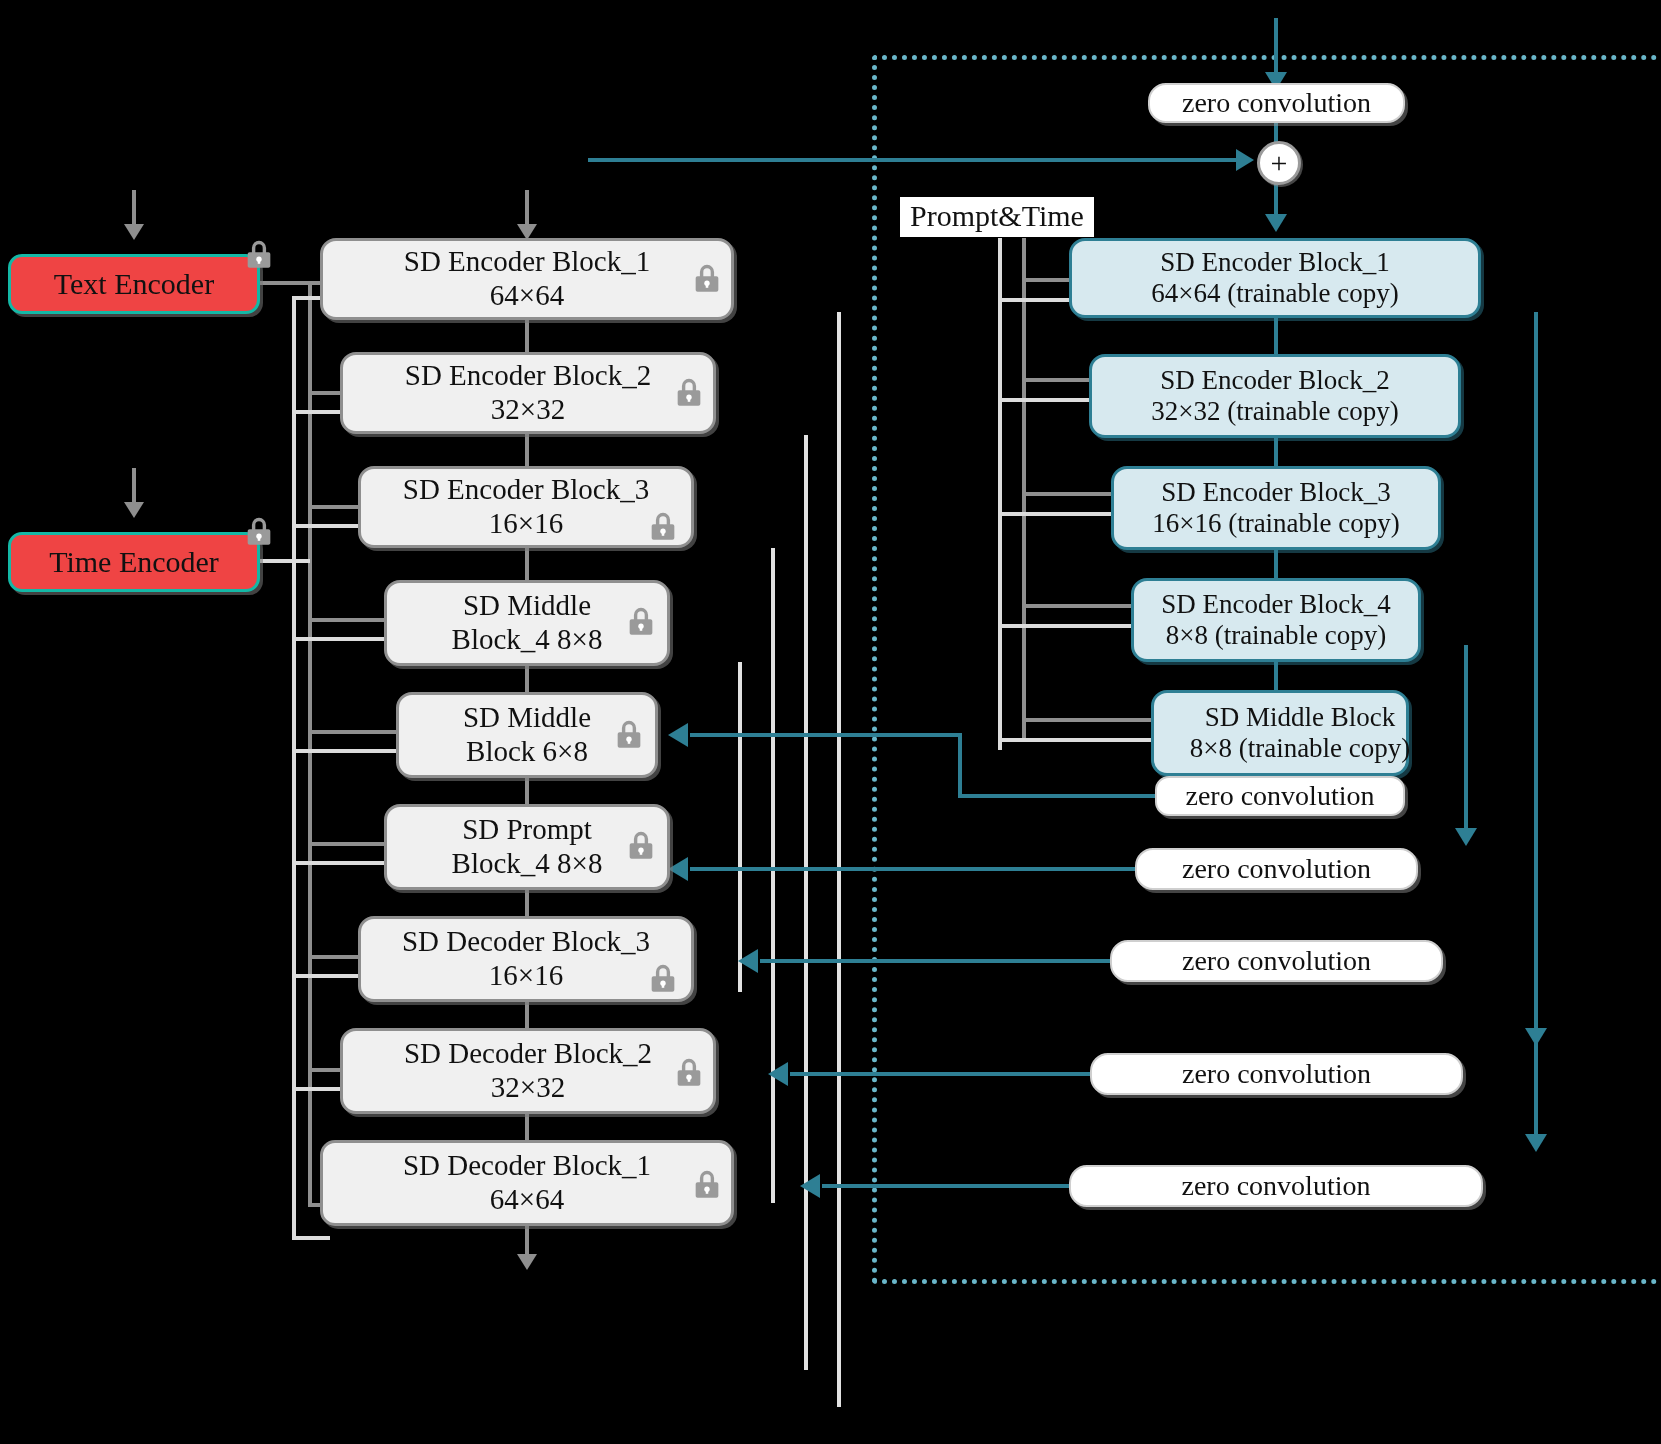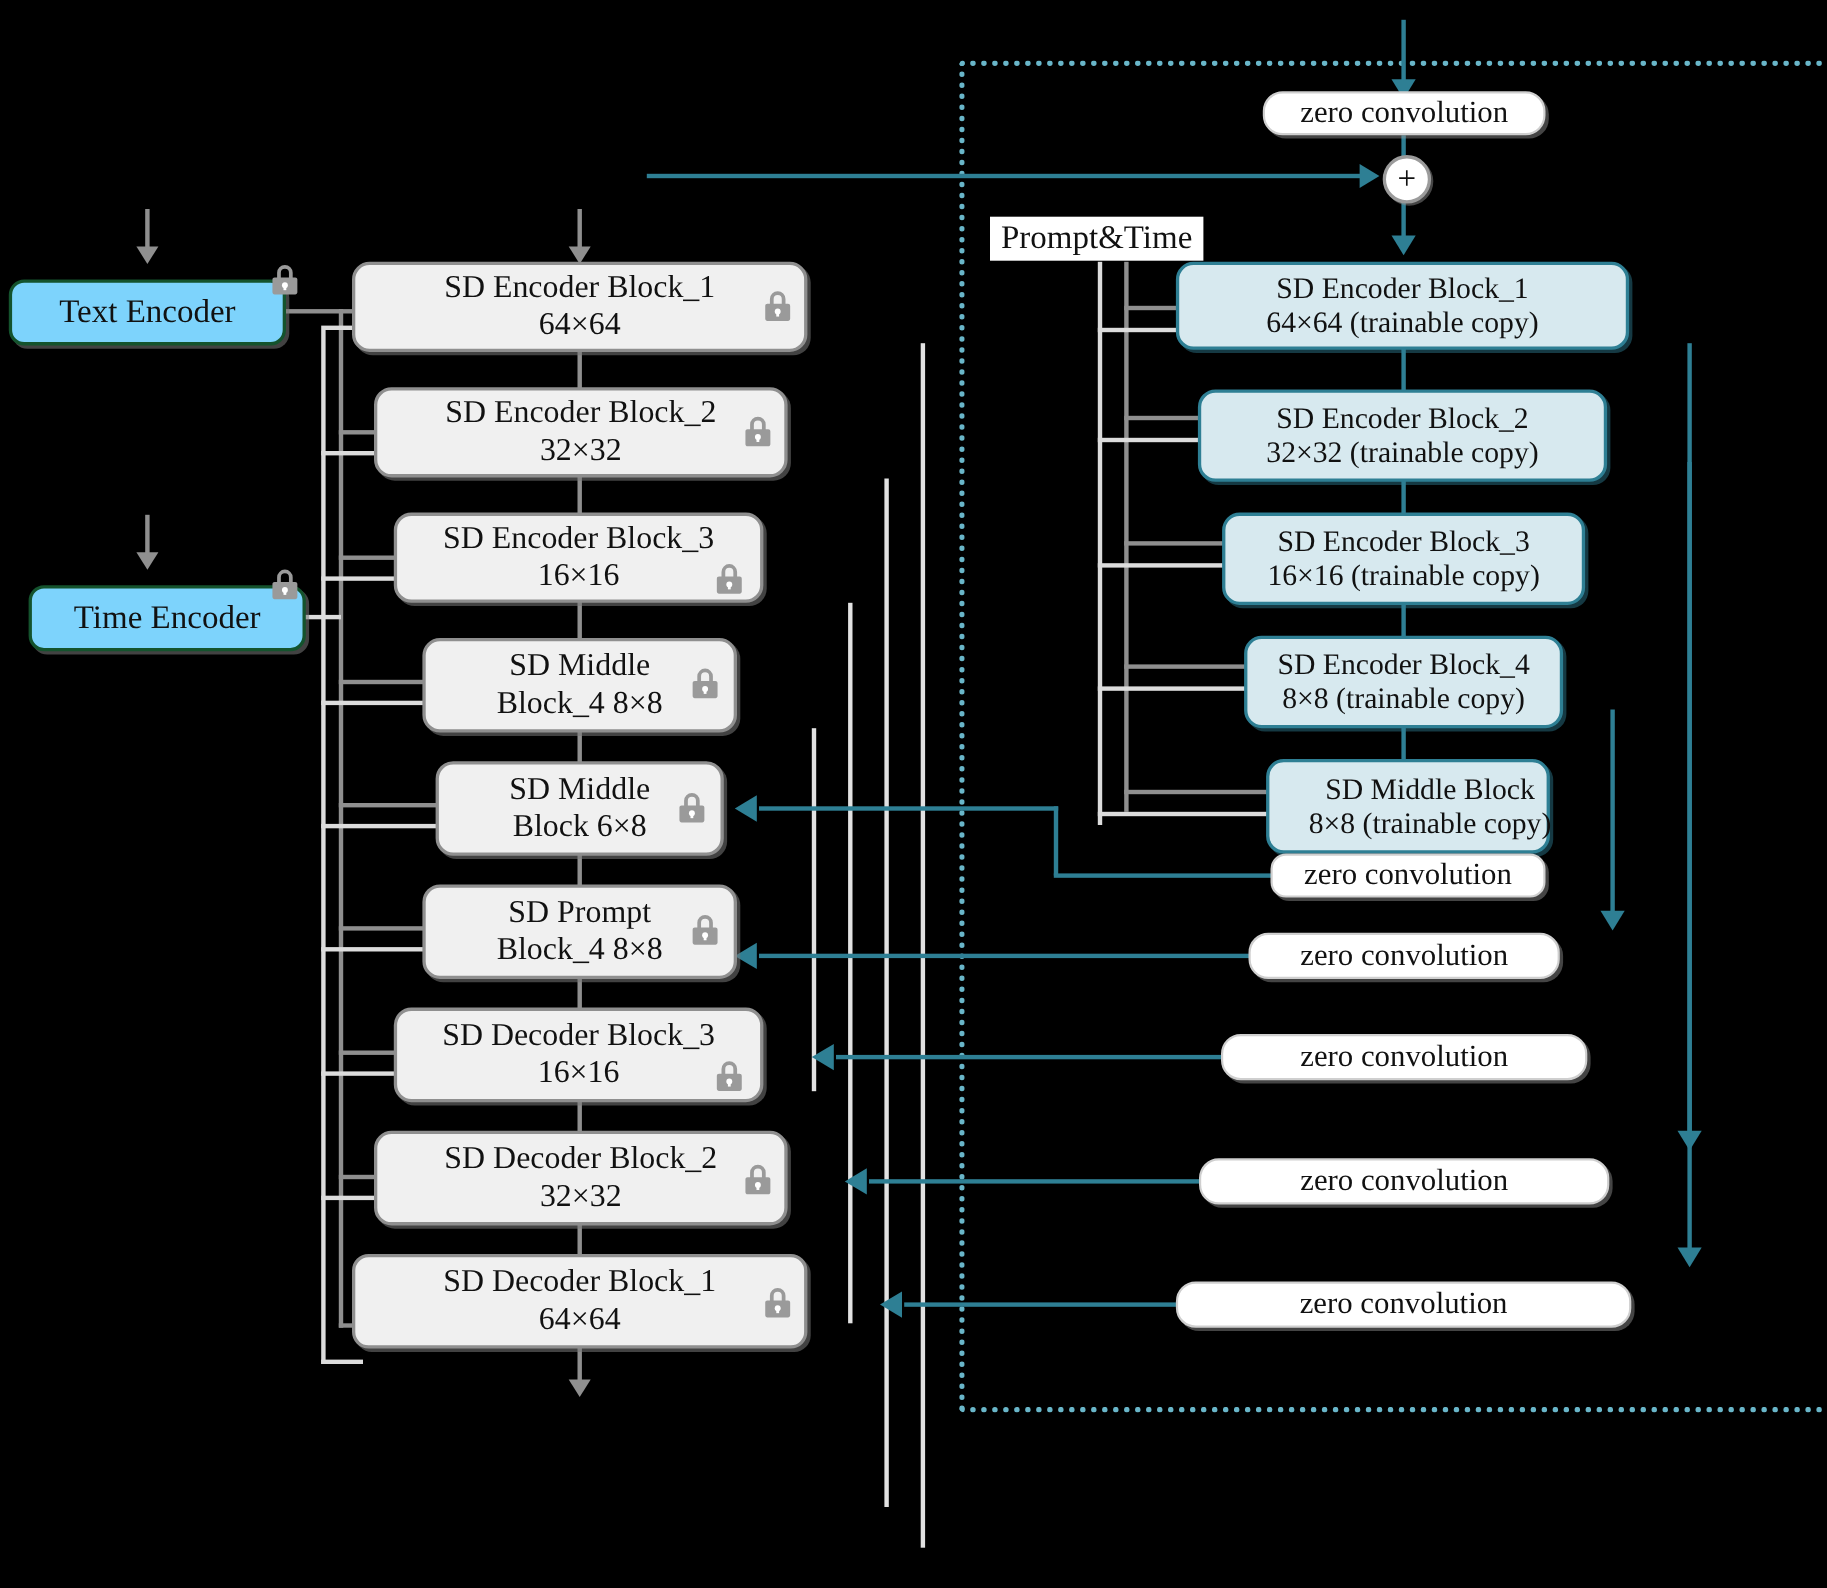--- a/index.html
+++ b/index.html
@@ -39,22 +39,22 @@
   }
   
   .trainable{
     background:#d7e9ef;
     border:3px solid #2e7f94;
     box-shadow:3px 3px 0 rgba(46,127,148,.45);
     font-size:27px;
   }
   
   .encoder{
-    background:#7dd3fc;
-    border:3px solid #14532d;
+    background:#ef4444;
+    border:3px solid #14b8a6;
     box-shadow:3px 3px 0 rgba(120,120,120,.55);
     font-size:30px;
     border-radius:14px;
   }
   
   .zeroconv{
     background:#ffffff;
     border:2px solid #cfcfcf;
     border-radius:18px;
     box-shadow:3px 3px 0 rgba(150,150,150,.45);
@@ -156,21 +156,21 @@
     <span class="l1">Text Encoder</span>
   </div>
   <div class="lock" style="left:242px;top:238px;">
     <svg viewBox="0 0 24 24">
         <path fill="#9a9a9a" d="M7 10V7a5 5 0 0 1 10 0v3h1.6c.8 0 1.4.6 1.4 1.4v8.2c0 .8-.6 1.4-1.4 1.4H5.4C4.6 21 4 20.4 4 19.6v-8.2C4 10.6 4.6 10 5.4 10H7zm2.4 0h5.2V7a2.6 2.6 0 0 0-5.2 0v3z"></path>
         <circle cx="12" cy="15" r="1.9" fill="#ffffff"></circle>
         <rect x="11.1" y="15" width="1.8" height="3.2" fill="#ffffff"></rect>
       </svg>
   </div>
 
-  <div class="node encoder" style="left:8px;top:532px;width:252px;height:60px;margin-left:18px;">
+  <div class="node encoder" style="left:8px;top:532px;width:252px;height:60px;">
     <span class="l1">Time Encoder</span>
   </div>
   <div class="lock" style="left:242px;top:515px;">
     <svg viewBox="0 0 24 24">
         <path fill="#9a9a9a" d="M7 10V7a5 5 0 0 1 10 0v3h1.6c.8 0 1.4.6 1.4 1.4v8.2c0 .8-.6 1.4-1.4 1.4H5.4C4.6 21 4 20.4 4 19.6v-8.2C4 10.6 4.6 10 5.4 10H7zm2.4 0h5.2V7a2.6 2.6 0 0 0-5.2 0v3z"></path>
         <circle cx="12" cy="15" r="1.9" fill="#ffffff"></circle>
         <rect x="11.1" y="15" width="1.8" height="3.2" fill="#ffffff"></rect>
       </svg>
   </div>
 

